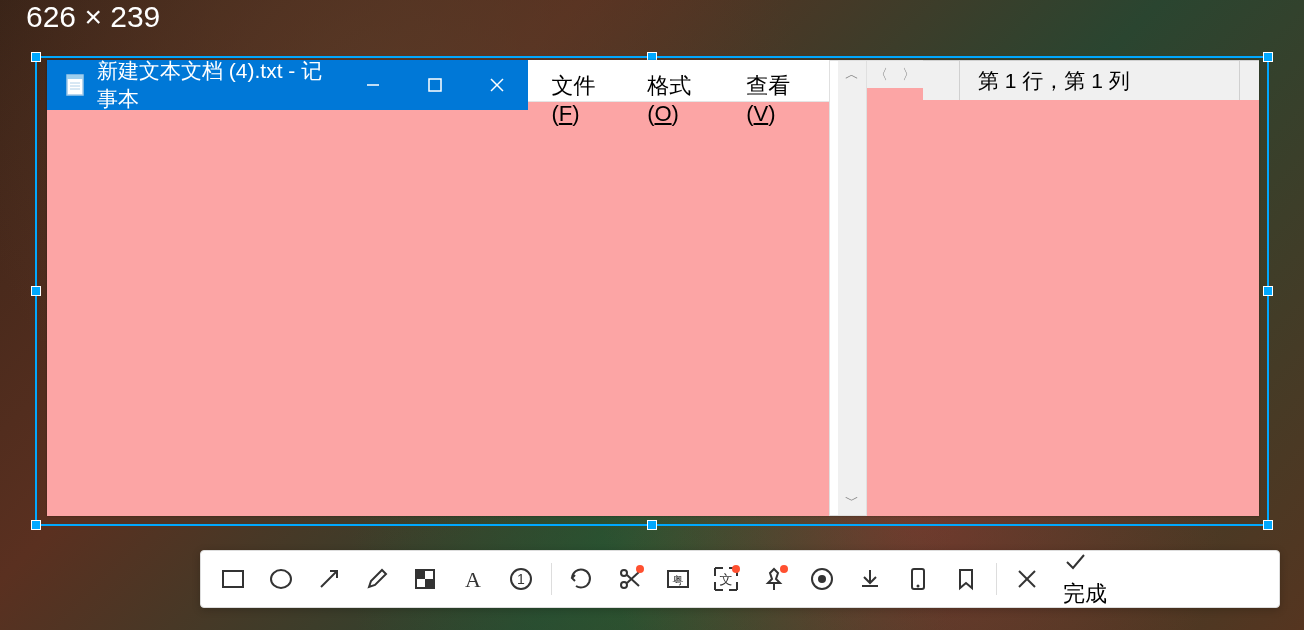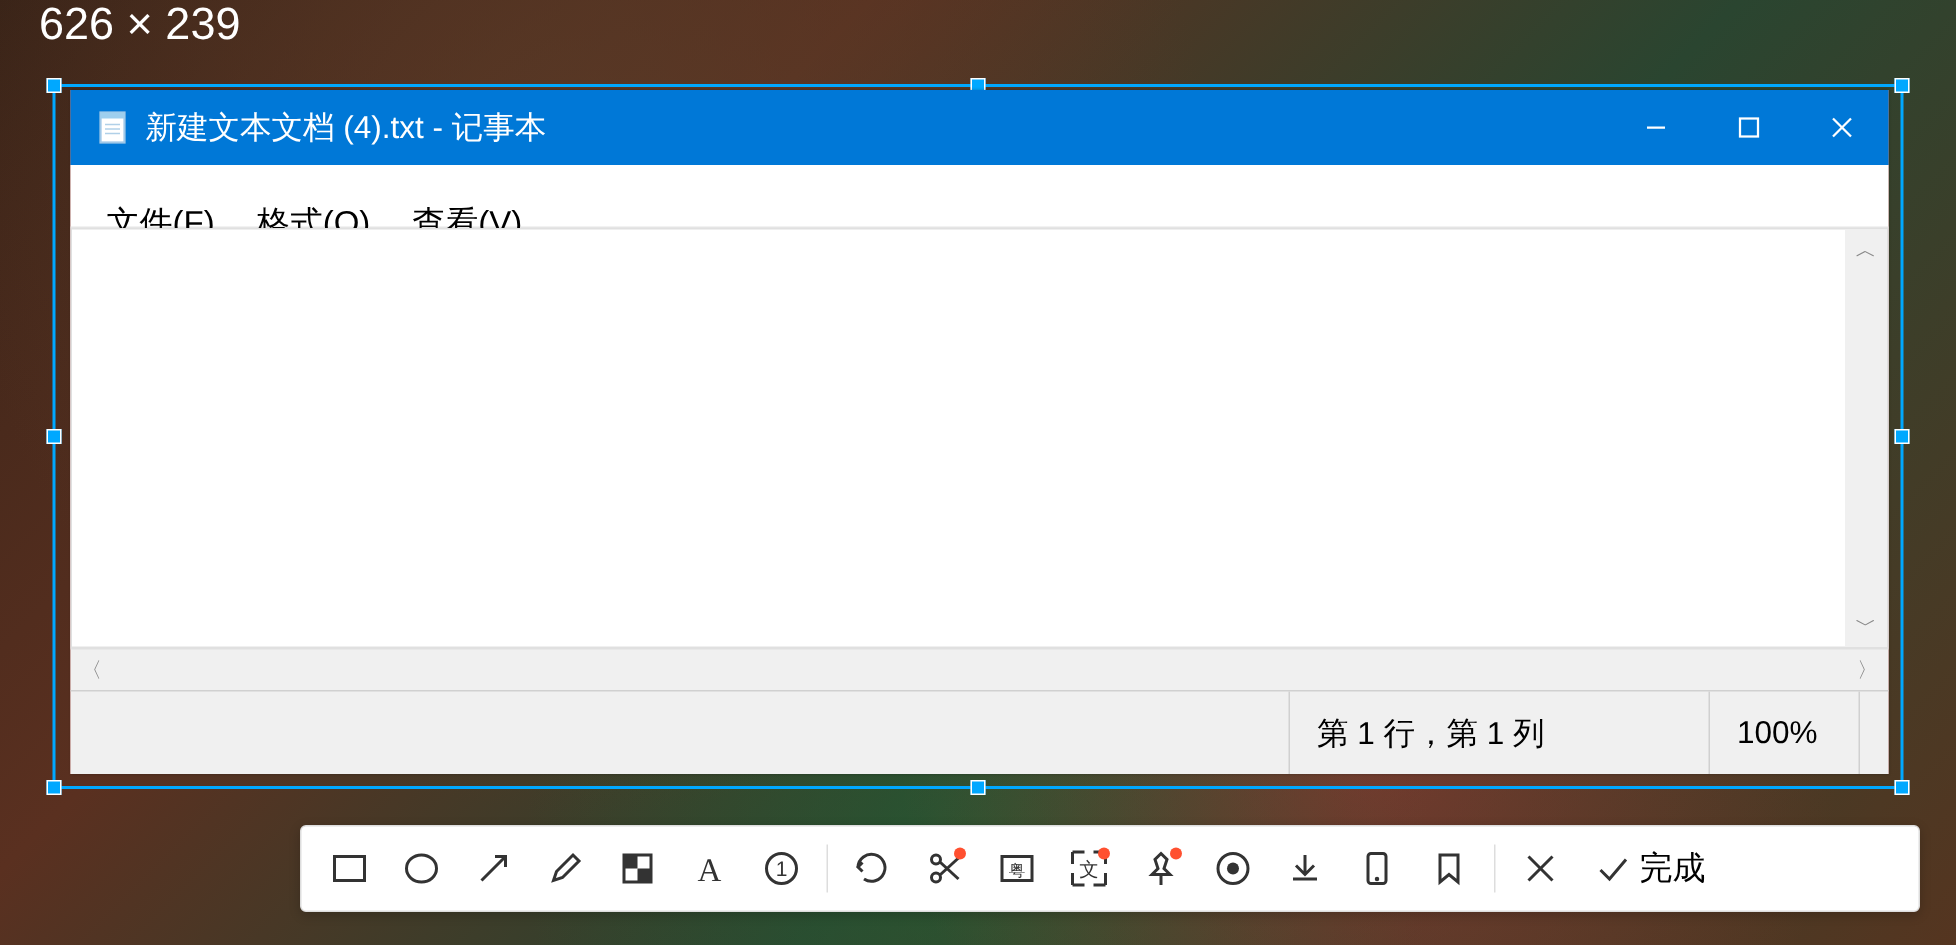--- a/index.html
+++ b/index.html
@@ -53,21 +53,21 @@
 .h-mr { top: calc(50% - 5px); right: -6px; }
 
 .notepad {
   position: absolute;
   top: 60px;
   left: 47px;
   width: 1212px;
   height: 456px;
   background: #fca5a5;
   display: flex;
-  flex-direction: column;
+  flex-direction: row;
   box-shadow: 0 0 2px rgba(0,0,0,0.3);
   z-index: 4;
 }
 .titlebar {
   height: 50px;
   background: #0078d7;
   display: flex;
   align-items: center;
   color: #fff;
 }
@@ -149,21 +149,21 @@
   width: 28px;
   display: flex;
   align-items: center;
   justify-content: center;
   color: #888;
   font-size: 14px;
 }
 .hscroll-track { flex: 1; }
 
 .statusbar {
-  height: 56px;
+  height: 40px;
   display: flex;
   border-top: 1px solid #d0d0d0;
   font-size: 21px;
   color: #000;
   background: #f0f0f0;
 }
 .status-cell {
   border-left: 1px solid #d0d0d0;
   display: flex;
   align-items: center;
@@ -212,25 +212,26 @@
   position: absolute;
   top: 10px;
   right: 10px;
   width: 8px;
   height: 8px;
   border-radius: 50%;
   background: #ff5030;
 }
 .done-btn {
   display: flex;
-  align-items: center;
+  align-items: flex-start;
   gap: 6px;
   padding: 0 12px;
   font-size: 22px;
   cursor: pointer;
+  flex-direction: column;
 }
 </style>
 </head>
 <body>
 
 <div class="bg-overlay"></div>
 <div class="size-label">626 × 239</div>
 
 <div class="selection-box">
   <div class="sel-handle h-tl"></div>
@@ -288,21 +289,20 @@
   </div>
   <div class="hscroll">
     <div class="hscroll-left">〈</div>
     <div class="hscroll-track"></div>
     <div class="hscroll-right">〉</div>
   </div>
 
   <div class="statusbar">
     <div class="status-cell status-spacer"></div>
     <div class="status-cell" style="width:280px">第 1 行，第 1 列</div>
-    <div class="status-cell" style="width:100px">100%</div>
     <div class="status-grip"></div>
   </div>
 </div>
 
 <div class="toolbar">
   <div class="tool-btn">
     <svg width="26" height="26">
         <rect x="3" y="5" width="20" height="16" fill="none" stroke="#333" stroke-width="2"></rect>
       </svg>
   </div>

